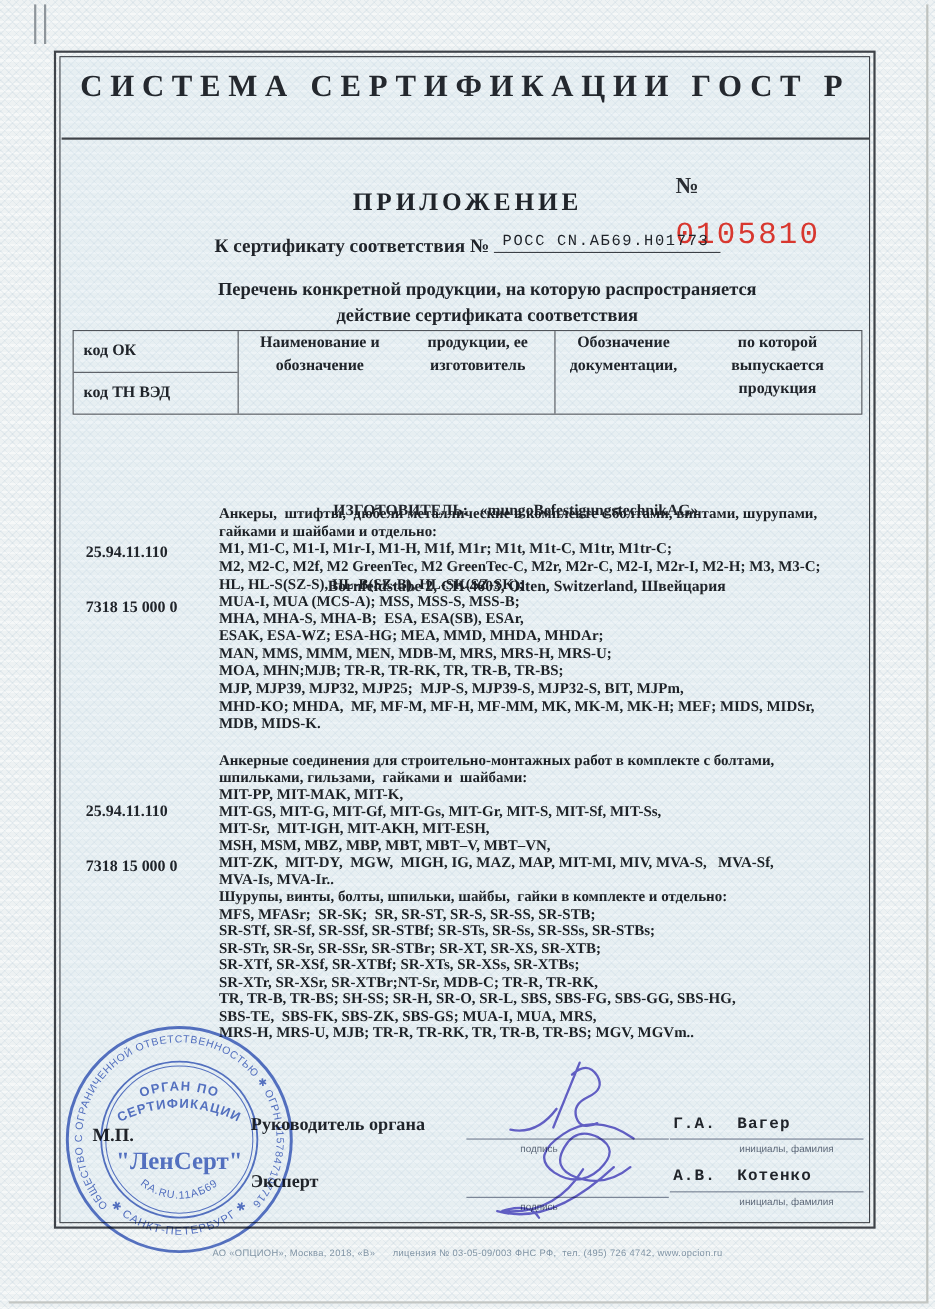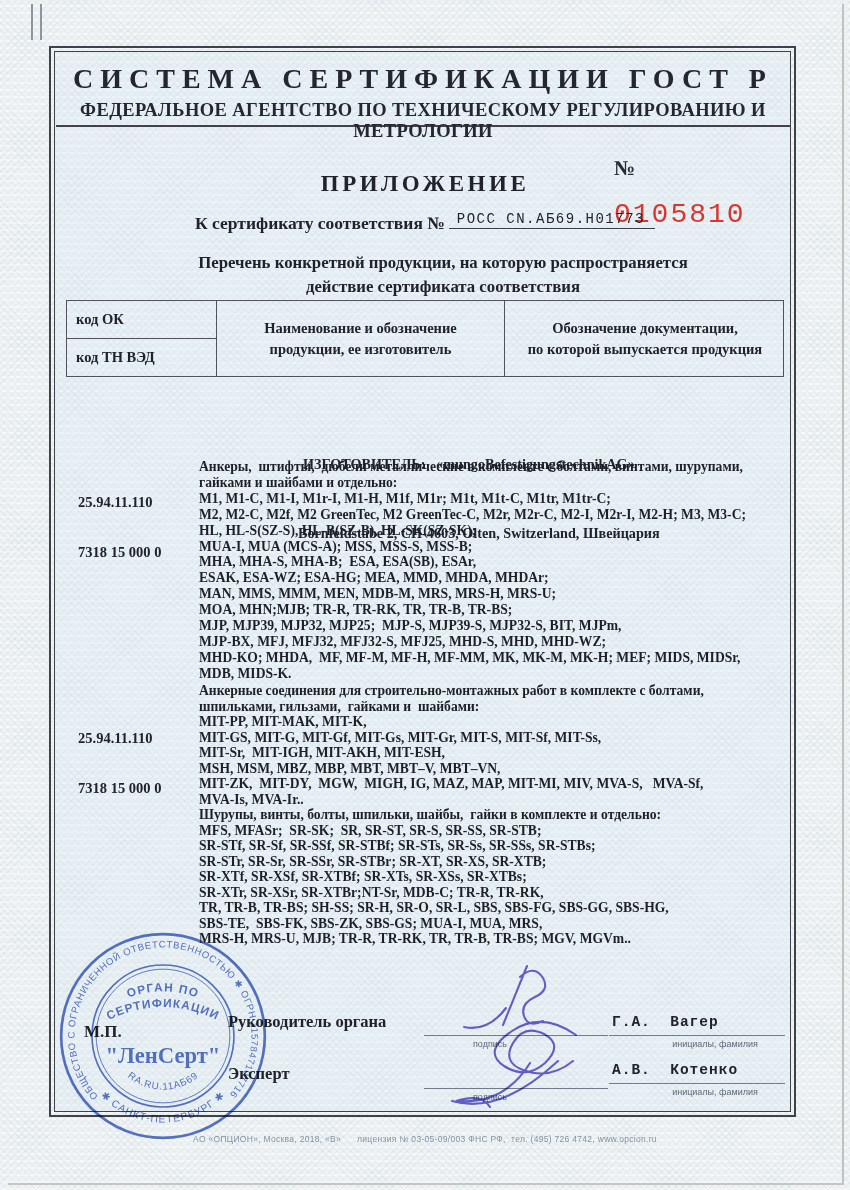--- a/index.html
+++ b/index.html
@@ -30,21 +30,21 @@
   .cert-label{font-size:17.5px;font-weight:bold;}
   .cert-num{display:inline-block;font-family:"Liberation Mono","DejaVu Sans Mono",monospace;font-size:14px;letter-spacing:1.5px;
     padding:0 10px 1px 8px;border-bottom:1.3px solid #3a3f45;transform:translateY(-6px);}
   .purpose{left:18px;top:251px;width:850px;text-align:center;font-size:16.8px;font-weight:bold;line-height:24px;}
   
   .thead{left:66px;top:300px;width:718px;height:77px;display:grid;grid-template-columns:150px 288px 280px;
     border:1.3px solid #50545a;box-sizing:border-box;font-weight:bold;font-size:14.5px;}
   .thead .c1{border-right:1.3px solid #50545a;display:flex;flex-direction:column;}
   .thead .c1 > div{flex:1;display:flex;align-items:center;padding-left:9px;}
   .thead .c1 > div:first-child{border-bottom:1.3px solid #50545a;}
-  .thead .cc{display:flex;flex-direction:column;justify-content:center;text-align:center;line-height:21px;}
+  .thead .cc{display:flex;flex-direction:row;justify-content:center;text-align:center;line-height:21px;}
   .thead .c2{border-right:1.3px solid #50545a;}
   .manufacturer{left:303px;top:407px;font-size:14.2px;font-weight:bold;line-height:23px;white-space:pre;}
   .manufacturer .m2{margin-left:-5px;}
   .codes{left:78px;font-size:14.5px;font-weight:bold;line-height:16.5px;white-space:pre;}
   .codes1{top:461px;} .codes2{top:697px;}
   .plines{left:199px;font-weight:bold;color:#1d2126;}
   .plines1{top:459px;font-size:13.6px;line-height:15.9px;}
   .plines2{top:683px;font-size:13.6px;line-height:15.5px;}
   .pline{white-space:pre;}
   
@@ -75,21 +75,20 @@
 <div class="page">
 
   <div class="corner-marks abs"></div>
 
   <div class="frame">
     <div class="frame-inner"></div>
   </div>
 
   <div class="header-box">
     <div class="h-title">СИСТЕМА СЕРТИФИКАЦИИ ГОСТ Р</div>
-    <div class="h-sub">ФЕДЕРАЛЬНОЕ АГЕНТСТВО ПО ТЕХНИЧЕСКОМУ РЕГУЛИРОВАНИЮ И МЕТРОЛОГИИ</div>
   </div>
 
   <div class="abs numrow">
     <span class="num-label">№</span>
     <span> </span>
     <span class="num-value">0105810</span>
   </div>
 
   <div class="abs doc-title">ПРИЛОЖЕНИЕ</div>
 
@@ -132,21 +131,20 @@
       <div class="pline">гайками и шайбами и отдельно:</div>
       <div class="pline">M1, M1-C, M1-I, M1r-I, M1-H, M1f, M1r; M1t, M1t-C, M1tr, M1tr-C;</div>
       <div class="pline">M2, M2-C, M2f, M2 GreenTec, M2 GreenTec-C, M2r, M2r-C, M2-I, M2r-I, M2-H; M3, M3-C;</div>
       <div class="pline">HL, HL-S(SZ-S), HL-B(SZ-B), HL-SK(SZ-SK);</div>
       <div class="pline">MUA-I, MUA (MCS-A); MSS, MSS-S, MSS-B;</div>
       <div class="pline">MHA, MHA-S, MHA-B;  ESA, ESA(SB), ESAr,</div>
       <div class="pline">ESAK, ESA-WZ; ESA-HG; MEA, MMD, MHDA, MHDAr;</div>
       <div class="pline">MAN, MMS, MMM, MEN, MDB-M, MRS, MRS-H, MRS-U;</div>
       <div class="pline">MOA, MHN;MJB; TR-R, TR-RK, TR, TR-B, TR-BS;</div>
       <div class="pline">MJP, MJP39, MJP32, MJP25;  MJP-S, MJP39-S, MJP32-S, BIT, MJPm,</div>
-      <div class="pline">MJP-BX, MFJ, MFJ32, MFJ32-S, MFJ25, MHD-S, MHD, MHD-WZ;</div>
       <div class="pline">MHD-KO; MHDA,  MF, MF-M, MF-H, MF-MM, MK, MK-M, MK-H; MEF; MIDS, MIDSr,</div>
       <div class="pline">MDB, MIDS-K.</div>
     </div>
 
   <div class="abs codes codes2">
     <div>25.94.11.110</div>
     <div>7318 15 000 0</div>
   </div>
   <div class="abs plines plines2">
       <div class="pline">Анкерные соединения для строительно-монтажных работ в комплекте с болтами,</div>

